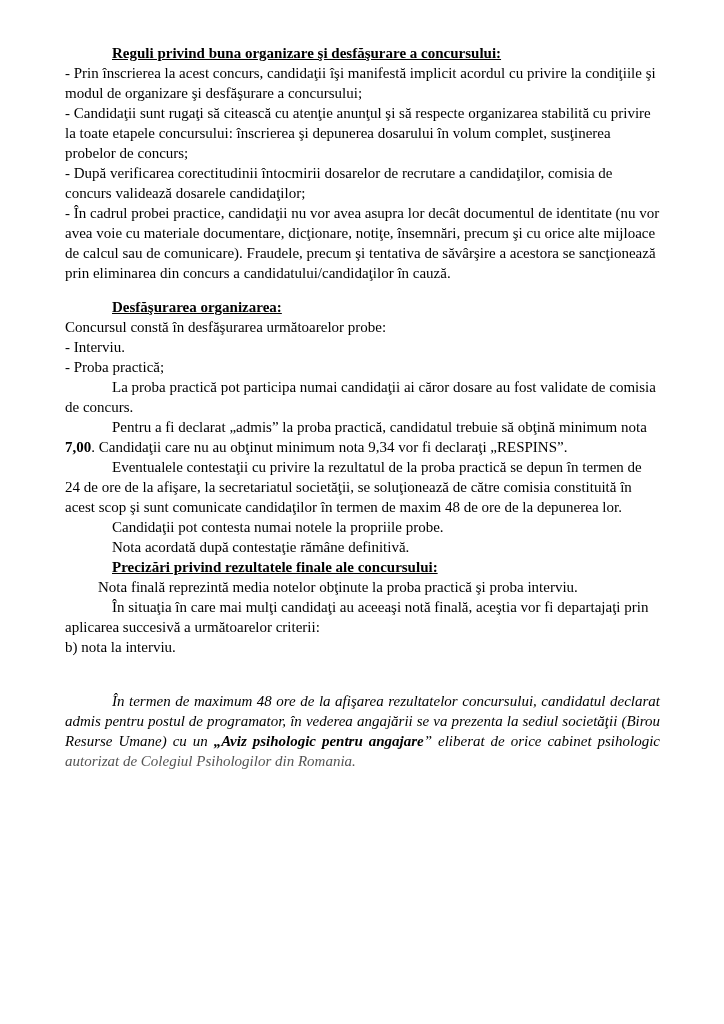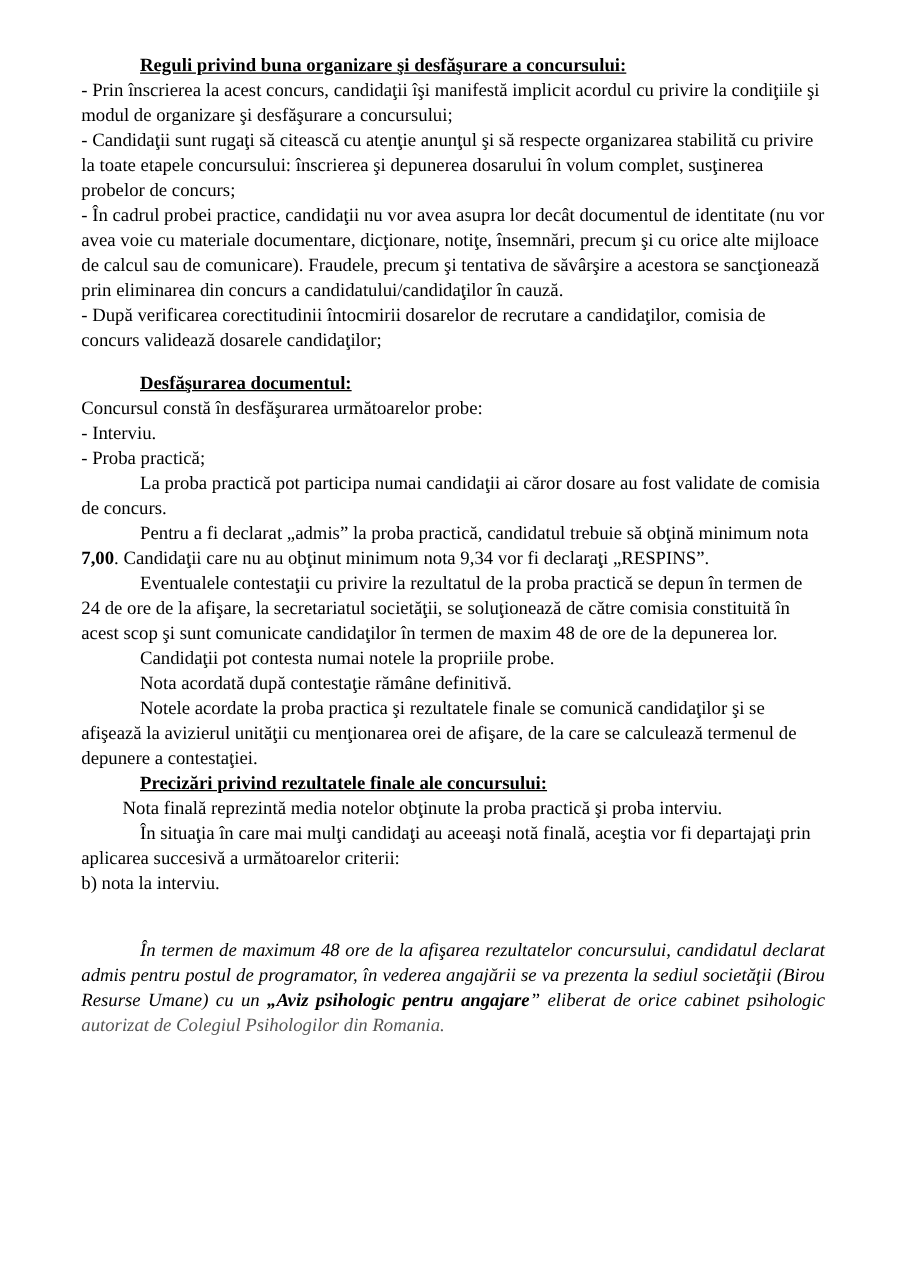--- a/index.html
+++ b/index.html
@@ -51,33 +51,32 @@
 </style>
 </head>
 <body>
 
 <div class="page">
   <div class="content">
 
     <p class="heading"><span class="hl">Reguli privind buna organizare şi desfăşurare a concursului:</span></p>
     <p>- Prin înscrierea la acest concurs, candidaţii îşi manifestă implicit acordul cu privire la condiţiile şi modul de organizare şi desfăşurare a concursului;</p>
     <p>- Candidaţii sunt rugaţi să citească cu atenţie anunţul şi să respecte organizarea stabilită cu privire la toate etapele concursului: înscrierea şi depunerea dosarului în volum complet, susţinerea probelor de concurs;</p>
+    <p>- După verificarea corectitudinii întocmirii dosarelor de recrutare a candidaţilor, comisia de concurs validează dosarele candidaţilor;</p>
     <p>- În cadrul probei practice, candidaţii nu vor avea asupra lor decât documentul de identitate (nu vor avea voie cu materiale documentare, dicţionare, notiţe, însemnări, precum şi cu orice alte mijloace de calcul sau de comunicare). Fraudele, precum şi tentativa de săvârşire a acestora se sancţionează prin eliminarea din concurs a candidatului/candidaţilor în cauză.</p>
-    <p>- După verificarea corectitudinii întocmirii dosarelor de recrutare a candidaţilor, comisia de concurs validează dosarele candidaţilor;</p>
 
-    <p class="heading gap-section"><span class="hl">Desfăşurarea documentul:</span></p>
+    <p class="heading gap-section"><span class="hl">Desfăşurarea organizarea:</span></p>
     <p>Concursul constă în desfăşurarea următoarelor probe:</p>
     <p>- Interviu.</p>
     <p>- Proba practică;</p>
     <p class="ti">La proba practică pot participa numai candidaţii ai căror dosare au fost validate de comisia de concurs.</p>
     <p class="ti"><span>Pentru a fi declarat „admis” la proba practică, candidatul trebuie să obţină minimum nota </span><b>7,00</b><span>. Candidaţii care nu au obţinut minimum nota 9,34 vor fi declaraţi „RESPINS”.</span></p>
     <p class="ti">Eventualele contestaţii cu privire la rezultatul de la proba practică se depun în termen de 24 de ore de la afişare, la secretariatul societăţii, se soluţionează de către comisia constituită în acest scop şi sunt comunicate candidaţilor în termen de maxim 48 de ore de la depunerea lor.</p>
     <p class="ti">Candidaţii pot contesta numai notele la propriile probe.</p>
     <p class="ti">Nota acordată după contestaţie rămâne definitivă.</p>
-    <p class="ti">Notele acordate la proba practica şi rezultatele finale se comunică candidaţilor şi se afişează la avizierul unităţii cu menţionarea orei de afişare, de la care se calculează termenul de depunere a contestaţiei.</p>
 
     <p class="heading"><span class="hl">Precizări privind rezultatele finale ale concursului:</span></p>
     <p class="si">Nota finală reprezintă media notelor obţinute la proba practică şi proba interviu.</p>
     <p class="ti">În situaţia în care mai mulţi candidaţi au aceeaşi notă finală, aceştia vor fi departajaţi prin aplicarea succesivă a următoarelor criterii:</p>
     <p>b) nota la interviu.</p>
 
     <p class="footer-para"><span>În termen de maximum 48 ore de la afişarea rezultatelor concursului, candidatul declarat admis pentru postul de programator, în vederea angajării se va prezenta la sediul societăţii (Birou Resurse Umane)  cu un </span><b>„Aviz psihologic pentru angajare</b><span>” eliberat de orice cabinet psihologic </span><span class="gray">autorizat de Colegiul Psihologilor din Romania.</span></p>
 
   </div>
 </div>

